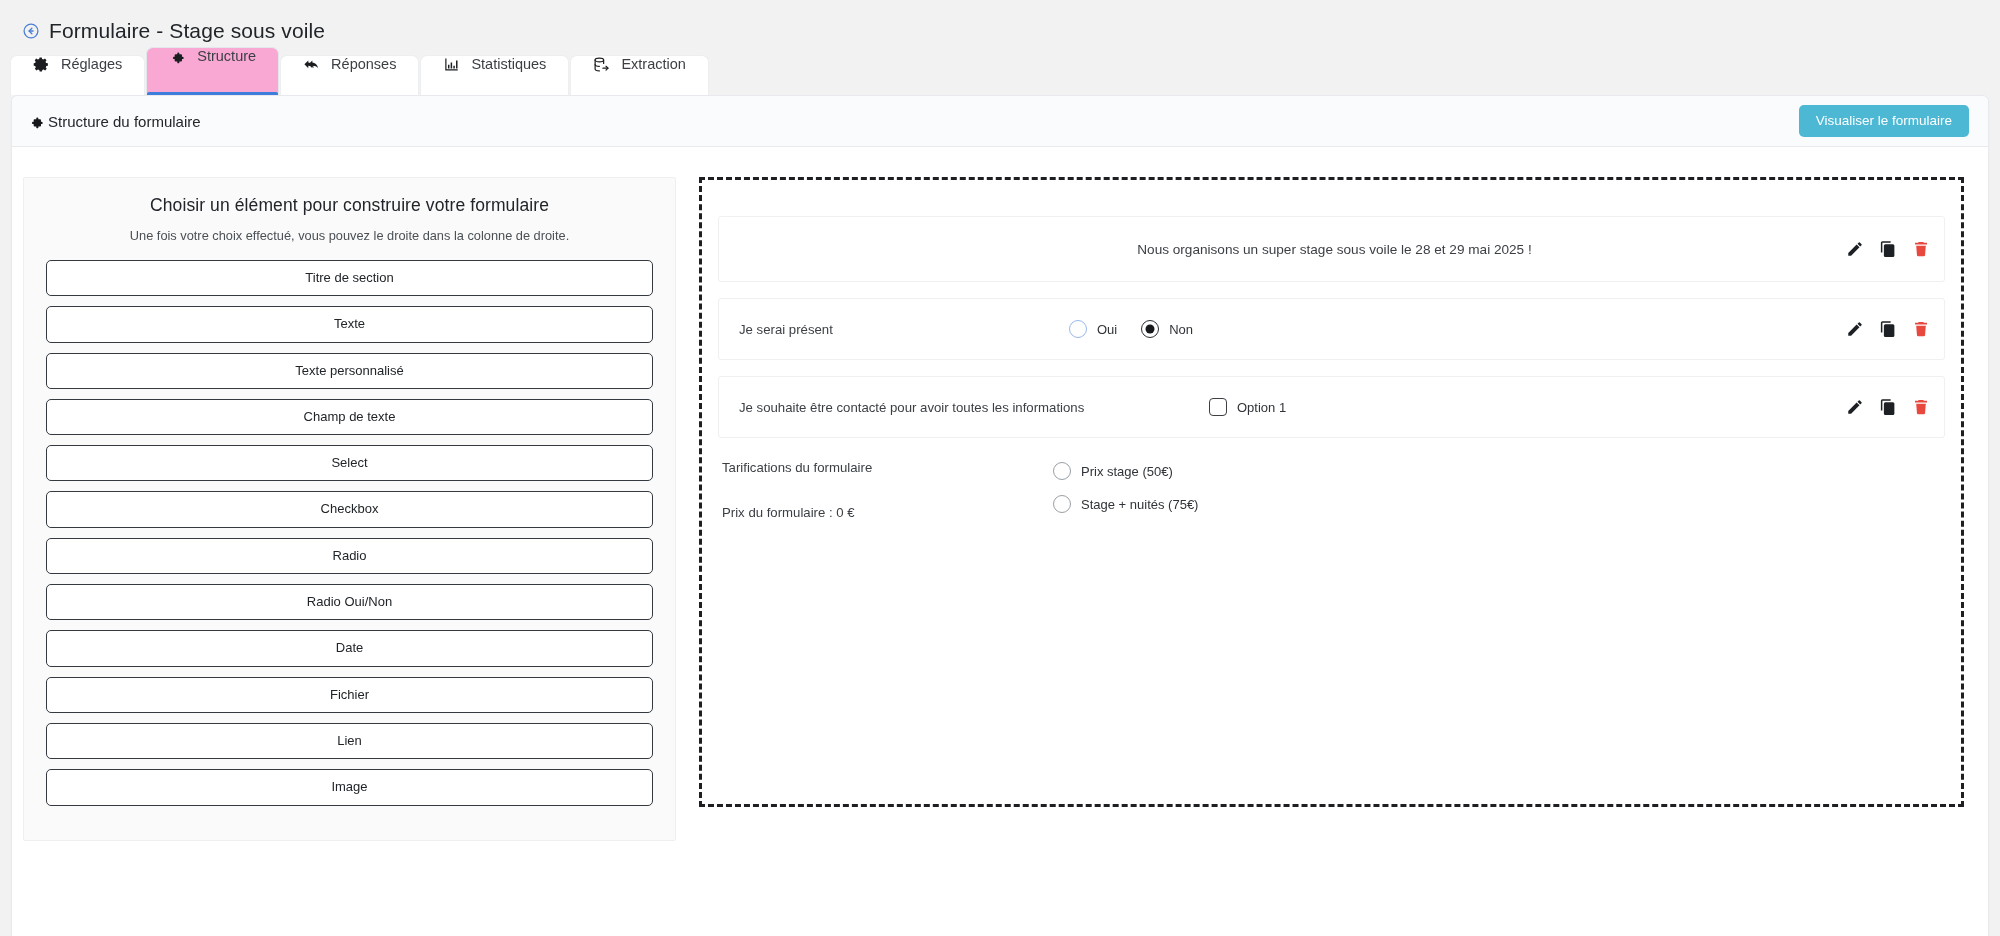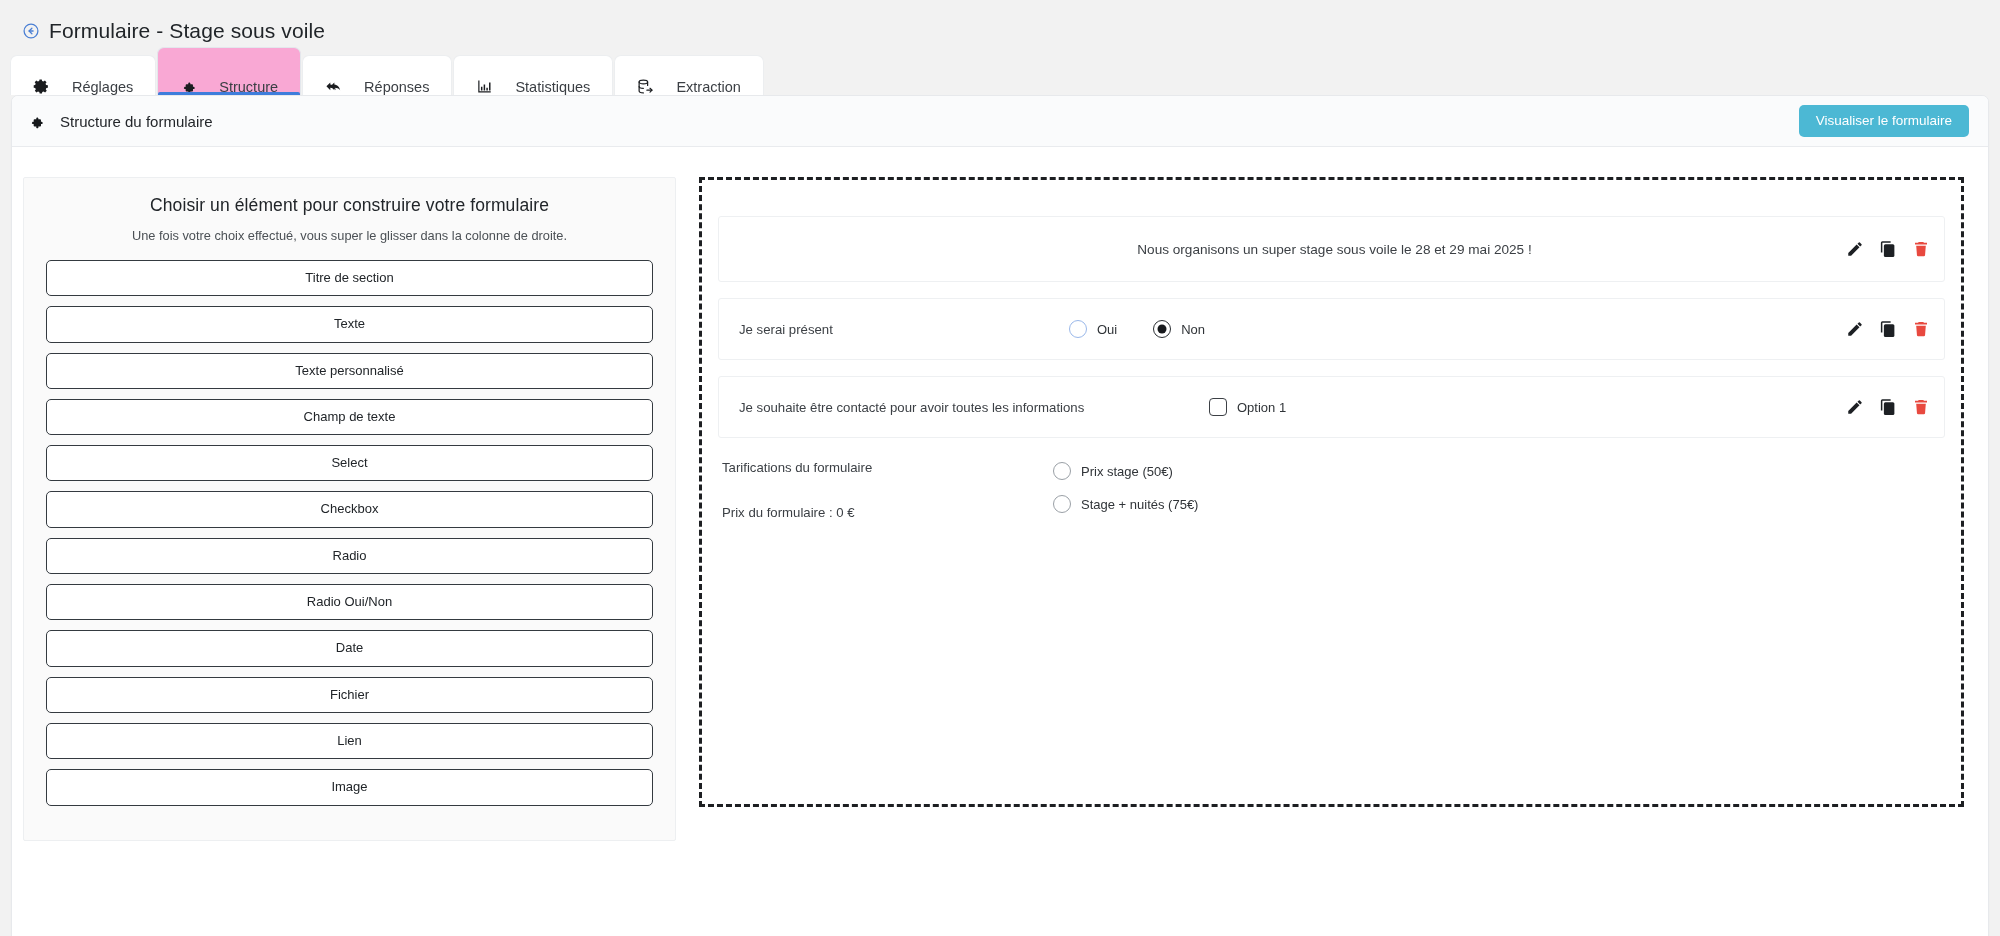--- a/index.html
+++ b/index.html
@@ -42,22 +42,22 @@
   .tabs {
     display: flex;
     align-items: flex-end;
     padding: 0 10px;
     height: 47px;
     gap: 1px;
     position: relative;
   }
   .tab {
     display: flex;
-    align-items: flex-end;
-    gap: 22px;
+    align-items: flex-start;
+    gap: 11px;
     padding: 0 22px;
     height: 40px;
     background: #ffffff;
     border-radius: 7px 7px 0 0;
     font-size: 14.5px;
     color: #3b3f44;
     cursor: pointer;
     white-space: nowrap;
     position: relative;
     border: 1px solid #eceef0;
@@ -102,21 +102,21 @@
     background: #fafbfc;
     border-bottom: 1px solid #e9ebee;
     display: flex;
     align-items: center;
     justify-content: space-between;
     padding: 0 19px 0 16px;
   }
   .card-header-left {
     display: flex;
     align-items: center;
-    gap: 15px;
+    gap: 3px;
     font-size: 15px;
     color: #23262a;
   }
   .card-header-left .hdr-icon {
     width: 17px; height: 17px;
     display: inline-flex;
     color: #15181b;
     flex: none;
   }
   .card-header-left .hdr-icon svg { width: 100%; height: 100%; display: block; }
@@ -220,21 +220,21 @@
   .form-row .row-center-text {
     font-size: 13.6px;
     color: #3c4045;
     text-align: center;
     flex: 1;
   }
   .row-controls {
     flex: 1;
     display: flex;
     align-items: center;
-    gap: 36px;
+    gap: 24px;
   }
   .row-actions {
     display: flex;
     align-items: center;
     gap: 15px;
     flex: none;
     margin-left: auto;
   }
   .form-row.centered .row-actions {
     position: absolute;
@@ -405,21 +405,21 @@
       </span>
       <span>Structure du formulaire</span>
     </div>
     <button class="btn-visualize">Visualiser le formulaire</button>
   </div>
 
   <div class="builder">
 
     <div class="palette">
       <div class="palette-title">Choisir un élément pour construire votre formulaire</div>
-      <div class="palette-sub">Une fois votre choix effectué, vous super le glisser dans la colonne de droite.</div>
+      <div class="palette-sub">Une fois votre choix effectué, vous pouvez le droite dans la colonne de droite.</div>
 
       <div class="palette-item">Titre de section</div>
       <div class="palette-item">Texte</div>
       <div class="palette-item">Texte personnalisé</div>
       <div class="palette-item">Champ de texte</div>
       <div class="palette-item">Select</div>
       <div class="palette-item">Checkbox</div>
       <div class="palette-item">Radio</div>
       <div class="palette-item">Radio Oui/Non</div>
       <div class="palette-item">Date</div>

